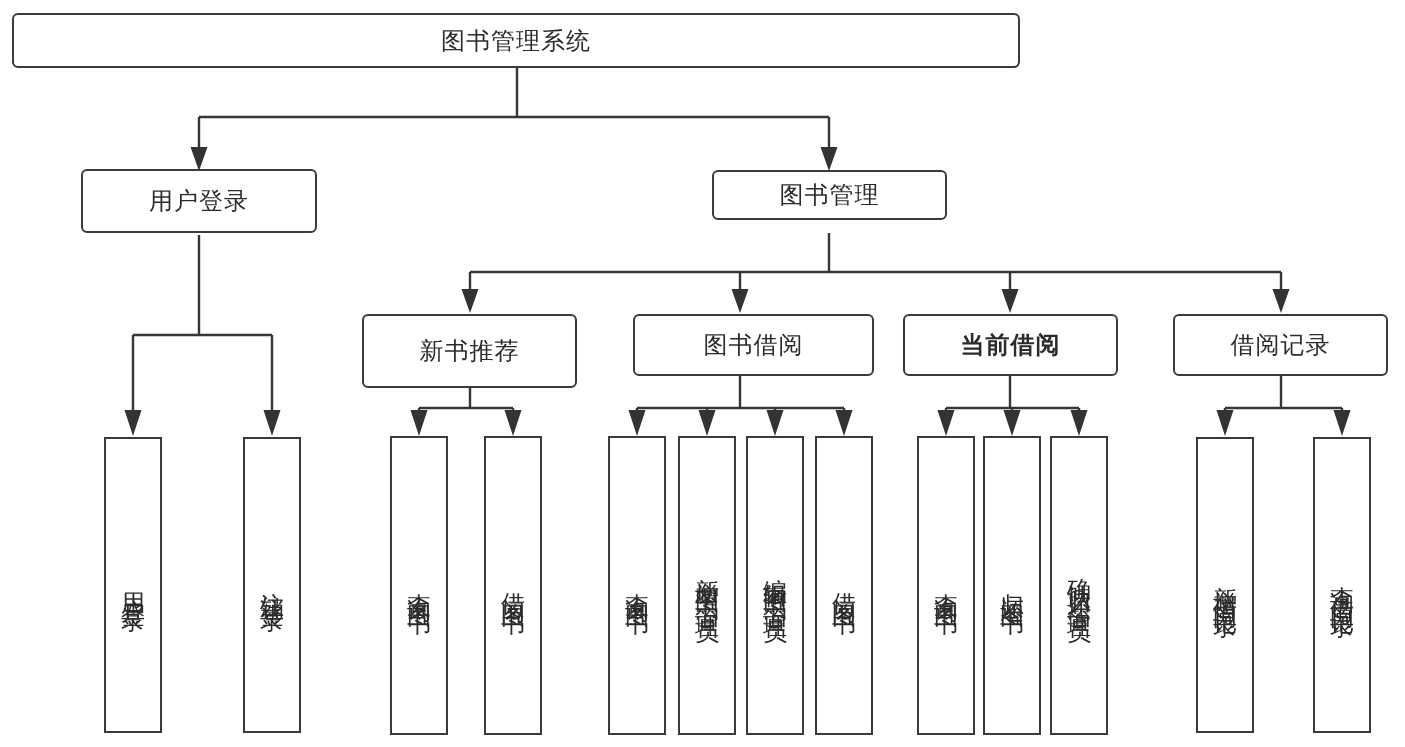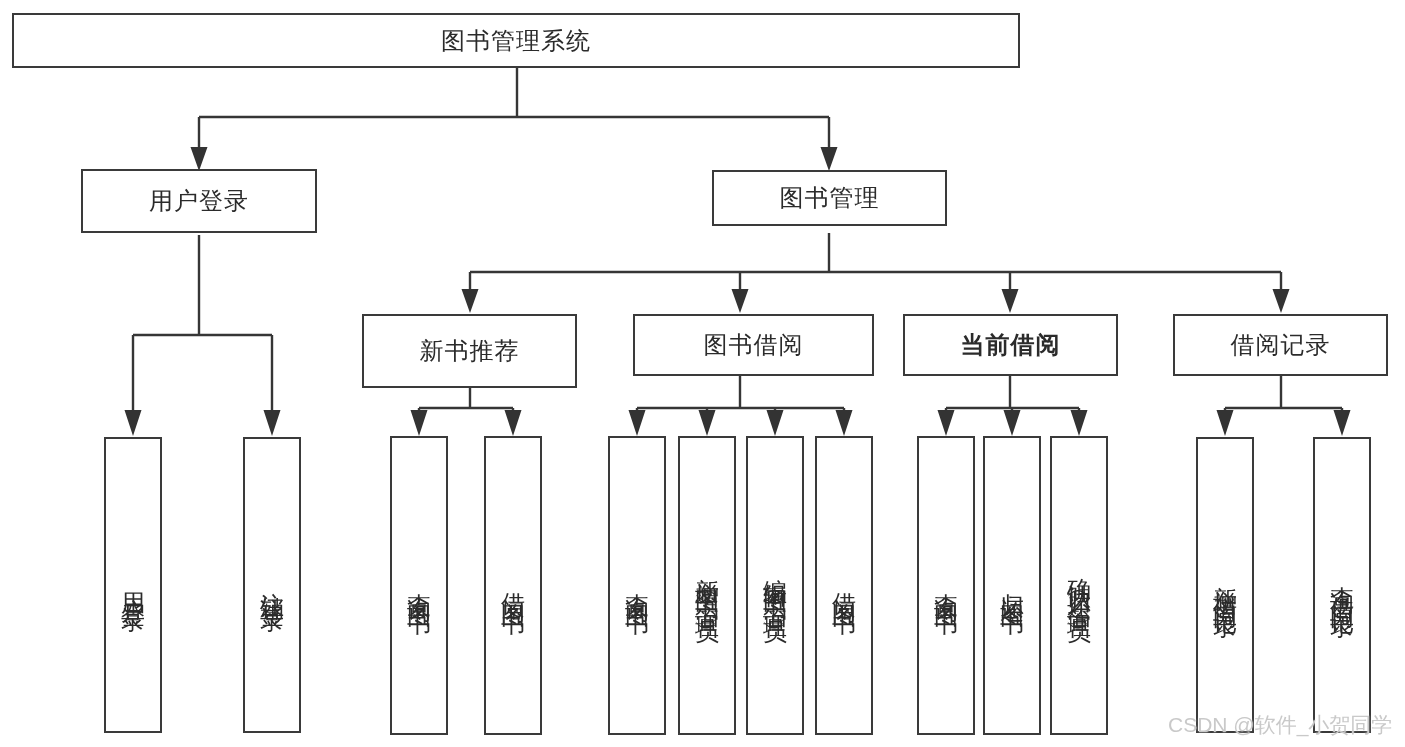--- a/index.html
+++ b/index.html
@@ -24,21 +24,21 @@
     position: absolute;
     background: #ffffff;
     border: 2px solid #3a3a3a;
     box-sizing: border-box;
     z-index: 2;
     display: flex;
     align-items: center;
     justify-content: center;
     color: #2b2b2b;
   }
-  .node.h { font-size: 24px; letter-spacing: 1px; white-space: nowrap; }
+  .node.h { font-size: 24px; letter-spacing: 1px; white-space: nowrap; border-radius: 6px; }
   .node.v .vtext {
     position: absolute;
     top: 50%; left: 50%;
     transform: translate(-50%, -50%);
     writing-mode: vertical-rl;
     text-orientation: mixed;
     white-space: nowrap;
     font-size: 24px;
     letter-spacing: 6px;
     color: #2b2b2b;
@@ -90,21 +90,21 @@
     </g>
   </svg>
 
   <div class="node h" style="left:12px; top:13px; width:1008px; height:55px;">
     <span>图书管理系统</span>
   </div>
 
   <div class="node h" style="left:81px; top:169px; width:236px; height:64px;">
     <span>用户登录</span>
   </div>
-  <div class="node h" style="left:712px; top:170px; width:235px; height:56px;align-items:center;">
+  <div class="node h" style="left:712px; top:170px; width:235px; height:50px;align-items:center;">
     <span>图书管理</span>
   </div>
 
   <div class="node h" style="left:362px; top:314px; width:215px; height:74px;">
     <span>新书推荐</span>
   </div>
   <div class="node h" style="left:633px; top:314px; width:241px; height:62px;">
     <span>图书借阅</span>
   </div>
   <div class="node h" style="left:903px; top:314px; width:215px; height:62px;font-weight:bold;">
@@ -151,15 +151,14 @@
     <span class="vtext">确认归还（管理员）</span>
   </div>
 
   <div class="node v" style="left:1196px; top:437px; width:58px; height:296px;">
     <span class="vtext">新增借阅记录</span>
   </div>
   <div class="node v" style="left:1313px; top:437px; width:58px; height:296px;">
     <span class="vtext">查询借阅记录</span>
   </div>
 
-  <div class="watermark">CSDN @软件_小贺同学</div>
 
 </div>
 
 </body></html>

